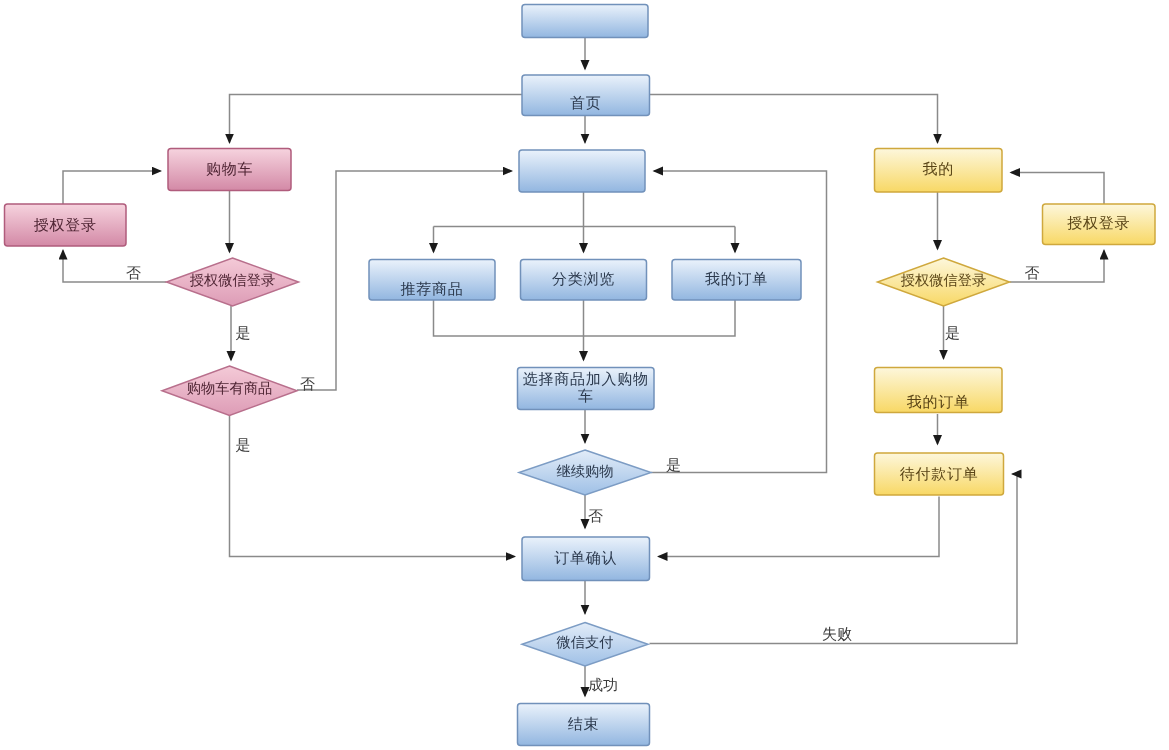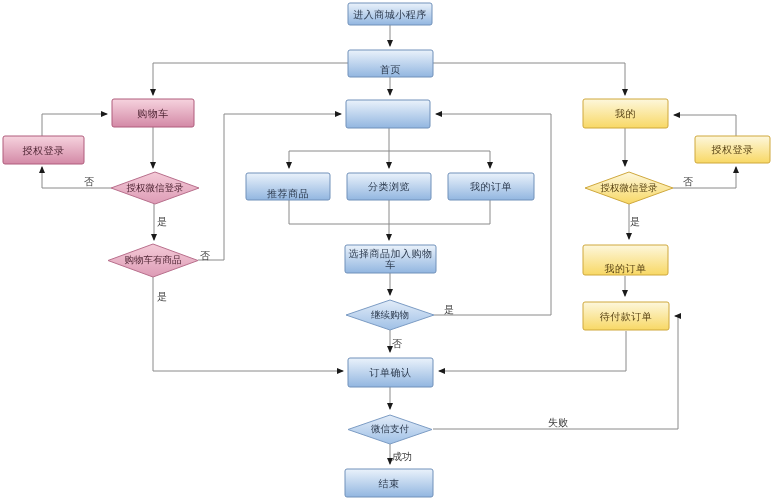--- a/index.html
+++ b/index.html
@@ -101,21 +101,20 @@
       <rect x="583" y="245" width="85" height="30" rx="2" fill="url(#gYellow)" stroke="#cfa83d"></rect>
       <rect x="583" y="302" width="86" height="28" rx="2" fill="url(#gYellow)" stroke="#cfa83d"></rect>
       <polygon points="155,172 199,188 155,204 111,188" fill="url(#gPinkD)" stroke="#b86f8c"></polygon>
       <polygon points="153,244 198,260.5 153,277 108,260.5" fill="url(#gPinkD)" stroke="#b86f8c"></polygon>
       <polygon points="390,300 434,315 390,330 346,315" fill="url(#gBlueD)" stroke="#7c9cc4"></polygon>
       <polygon points="390,415 432,429.5 390,444 348,429.5" fill="url(#gBlueD)" stroke="#7c9cc4"></polygon>
       <polygon points="629,172 673,188 629,204 585,188" fill="url(#gYellow)" stroke="#cfa83d"></polygon>
     </g>
   </svg>
 
-  <div class="node-label" style="left:348px;top:3px;width:84px;height:22px">进入商城小程序</div>
   <div class="node-label" style="left:348px;top:50px;width:85px;height:38px">首页</div>
   <div class="node-label" style="left:246px;top:173px;width:84px;height:41px">推荐商品</div>
   <div class="node-label" style="left:347px;top:173px;width:84px;height:27px">分类浏览</div>
   <div class="node-label" style="left:448px;top:173px;width:86px;height:27px">我的订单</div>
   <div class="node-label" style="left:348px;top:358px;width:85px;height:29px">订单确认</div>
   <div class="node-label" style="left:345px;top:245px;width:91px;height:28px">选择商品加入购物车</div>
   <div class="node-label pink" style="left:112px;top:99px;width:82px;height:28px">购物车</div>
   <div class="node-label" style="left:345px;top:469px;width:88px;height:28px">结束</div>
   <div class="node-label pink" style="left:3px;top:136px;width:81px;height:28px">授权登录</div>
   <div class="node-label pink diamond" style="left:111px;top:172px;width:88px;height:32px">授权微信登录</div>

